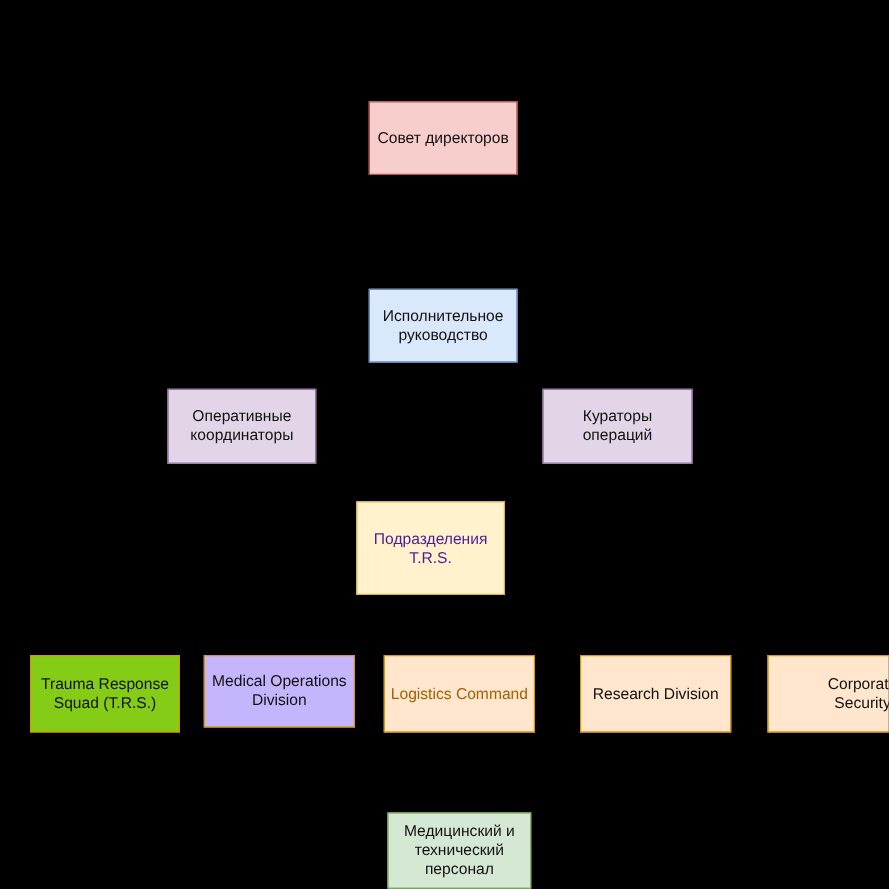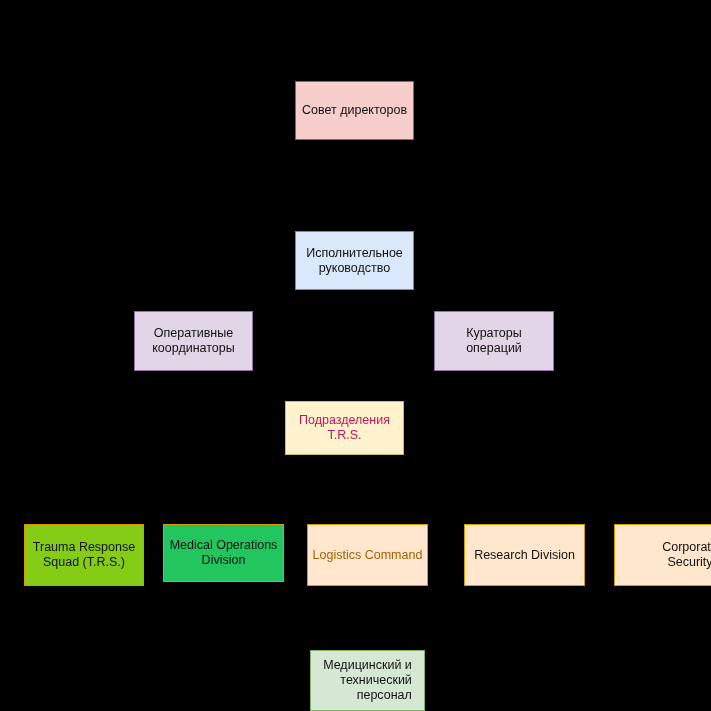--- a/index.html
+++ b/index.html
@@ -70,27 +70,27 @@
       </g>
   </svg>
 
   <div id="nodes">
       <div class="node" style="left: 271px; top: 81px; width: 119px; height: 59px; background: rgb(248, 206, 204); border-color: rgb(184, 84, 80); color: rgb(17, 17, 17);">Совет директоров</div>
       <div class="node" style="left: 271px; top: 231px; width: 119px; height: 59px; background: rgb(218, 232, 252); border-color: rgb(108, 142, 191); color: rgb(17, 17, 17);">Исполнительное
 руководство</div>
       <div class="node" style="left: 110px; top: 311px; width: 119px; height: 60px; background: rgb(225, 213, 231); border-color: rgb(150, 115, 166); color: rgb(17, 17, 17);">Оперативные
 координаторы</div>
       <div class="node" style="left: 410px; top: 311px; width: 120px; height: 60px; background: rgb(225, 213, 231); border-color: rgb(150, 115, 166); color: rgb(17, 17, 17);">Кураторы операций</div>
-      <div class="node" style="left: 261px; top: 401px; width: 119px; height: 54px; background: rgb(255, 242, 204); border-color: rgb(214, 182, 86); color: #be185d;">Подразделения
+      <div class="node" style="left: 261px; top: 401px; width: 119px; height: 75px; background: rgb(255, 242, 204); border-color: rgb(214, 182, 86); color: #4c1d95;">Подразделения
 T.R.S.</div>
       <div class="node" style="left: 0px; top: 524px; width: 120px; height: 62px; background: #84cc16; border-color: rgb(215, 155, 0); color: rgb(17, 17, 17);">Trauma Response
 Squad (T.R.S.)</div>
-      <div class="node" style="left: 139px; top: 524px; width: 121px; height: 58px; background: #22c55e; border-color: rgb(215, 155, 0); color: rgb(17, 17, 17);">Medical Operations
+      <div class="node" style="left: 139px; top: 524px; width: 121px; height: 58px; background: #c4b5fd; border-color: rgb(215, 155, 0); color: rgb(17, 17, 17);">Medical Operations
 Division</div>
       <div class="node" style="left: 283px; top: 524px; width: 121px; height: 62px; background: rgb(255, 230, 204); border-color: rgb(215, 155, 0); color: #a16207;">Logistics Command</div>
       <div class="node" style="left: 440px; top: 524px; width: 121px; height: 62px; background: rgb(255, 230, 204); border-color: rgb(215, 155, 0); color: rgb(17, 17, 17);">Research Division</div>
       <div class="node" style="left: 590px; top: 524px; width: 121px; height: 62px; background: rgb(255, 230, 204); border-color: rgb(215, 155, 0); color: rgb(17, 17, 17); padding-left: 35px;">Corporate Security</div>
-      <div class="node" style="left: 286px; top: 650px; width: 115px; height: 61px; background: rgb(213, 232, 212); border-color: rgb(130, 179, 102); color: rgb(17, 17, 17); text-align: right;">Медицинский и
+      <div class="node" style="left: 286px; top: 650px; width: 115px; height: 61px; background: rgb(213, 232, 212); border-color: rgb(130, 179, 102); color: rgb(17, 17, 17);">Медицинский и
 технический
 персонал</div>
     </div>
 
 </div>
 
 </body></html>

